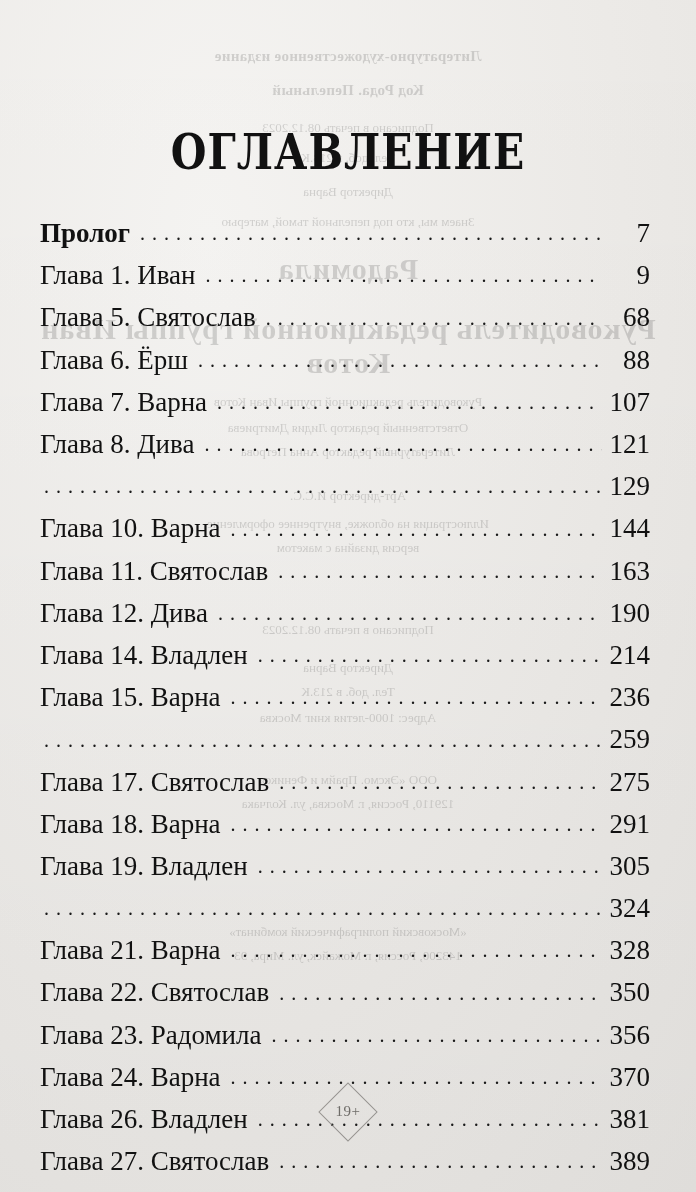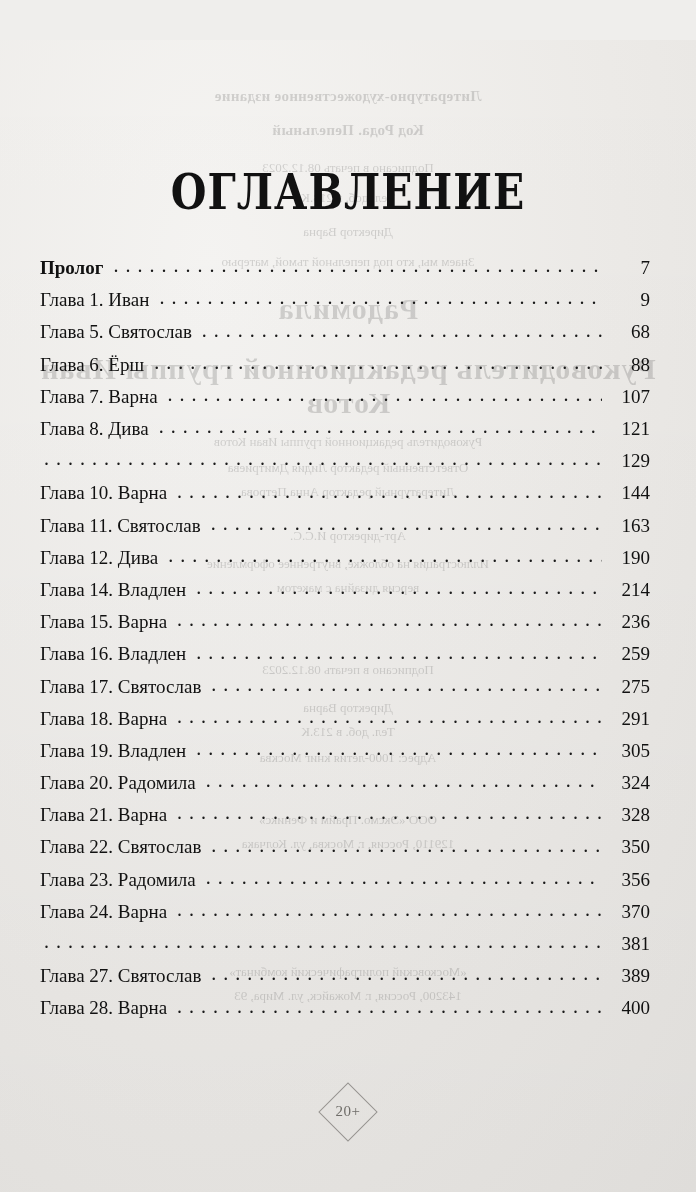--- a/index.html
+++ b/index.html
@@ -14,21 +14,20 @@
     position: relative;
     overflow: hidden;
   }
 
   
   .page {
     position: absolute;
     inset: 0;
     background:
       radial-gradient(ellipse at 30% 20%, #f5f4f2 0%, #eceae7 60%, #e6e4e1 100%);
-    margin-top: 40px;
   }
   .page::after {
     content: "";
     position: absolute;
     inset: 0;
     background:
       linear-gradient(rgba(255,255,255,0.0), rgba(0,0,0,0.03));
     pointer-events: none;
   }
 
@@ -68,21 +67,21 @@
   }
 
   .toc-list {
     margin: 0 10px 0 4px;
     padding: 0;
     list-style: none;
   }
   .toc-row {
     display: flex;
     align-items: baseline;
-    font-size: 19px;
+    font-size: 27px;
     color: #111;
     line-height: 1.0;
     padding: 5.1px 0;
     white-space: nowrap;
   }
   .toc-row.strong .toc-label { font-weight: bold; }
   .toc-label {
     flex: 0 0 auto;
     padding-right: 6px;
   }
@@ -222,41 +221,39 @@
           <span class="toc-label">Глава 14. Владлен</span>
           <span class="toc-dots"></span>
           <span class="toc-page">214</span>
         </li>
         <li class="toc-row">
           <span class="toc-label">Глава 15. Варна</span>
           <span class="toc-dots"></span>
           <span class="toc-page">236</span>
         </li>
         <li class="toc-row">
-          <span class="toc-label">Глава 16. Владлен</span>
           <span class="toc-dots"></span>
           <span class="toc-page">259</span>
         </li>
         <li class="toc-row">
           <span class="toc-label">Глава 17. Святослав</span>
           <span class="toc-dots"></span>
           <span class="toc-page">275</span>
         </li>
         <li class="toc-row">
           <span class="toc-label">Глава 18. Варна</span>
           <span class="toc-dots"></span>
           <span class="toc-page">291</span>
         </li>
         <li class="toc-row">
           <span class="toc-label">Глава 19. Владлен</span>
           <span class="toc-dots"></span>
           <span class="toc-page">305</span>
         </li>
         <li class="toc-row">
-          <span class="toc-label">Глава 20. Радомила</span>
           <span class="toc-dots"></span>
           <span class="toc-page">324</span>
         </li>
         <li class="toc-row">
           <span class="toc-label">Глава 21. Варна</span>
           <span class="toc-dots"></span>
           <span class="toc-page">328</span>
         </li>
         <li class="toc-row">
           <span class="toc-label">Глава 22. Святослав</span>
@@ -267,34 +264,35 @@
           <span class="toc-label">Глава 23. Радомила</span>
           <span class="toc-dots"></span>
           <span class="toc-page">356</span>
         </li>
         <li class="toc-row">
           <span class="toc-label">Глава 24. Варна</span>
           <span class="toc-dots"></span>
           <span class="toc-page">370</span>
         </li>
         <li class="toc-row">
+          <span class="toc-label">Глава 26. Владлен</span>
           <span class="toc-dots"></span>
           <span class="toc-page">381</span>
         </li>
         <li class="toc-row">
           <span class="toc-label">Глава 27. Святослав</span>
           <span class="toc-dots"></span>
           <span class="toc-page">389</span>
         </li>
         <li class="toc-row">
           <span class="toc-label">Глава 28. Варна</span>
           <span class="toc-dots"></span>
           <span class="toc-page">400</span>
         </li>
       </ul>
   </div>
 
   <div class="age-badge">
     <div class="diamond"></div>
-    <div class="label">20+</div>
+    <div class="label">19+</div>
   </div>
 
 </div>
 
 </body></html>

